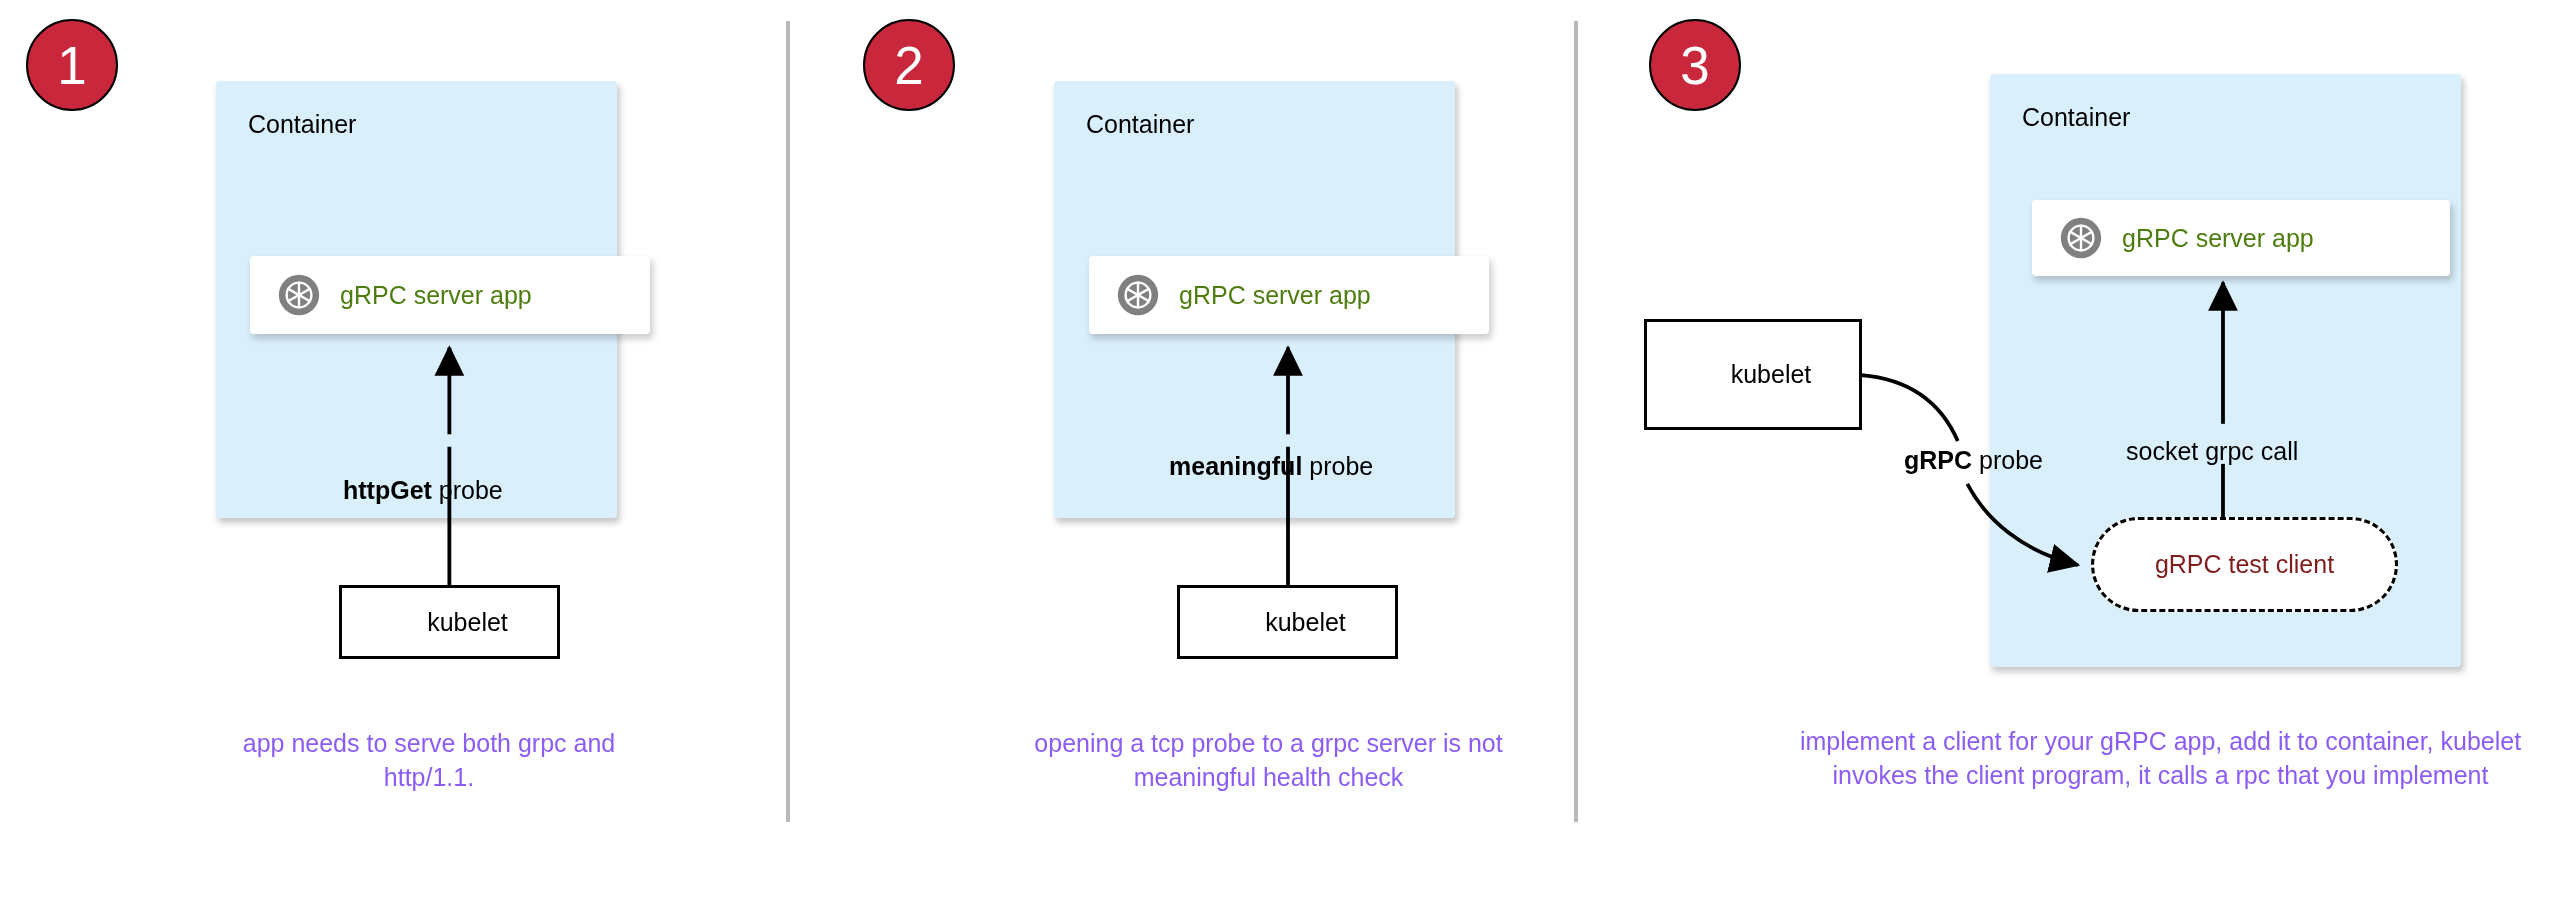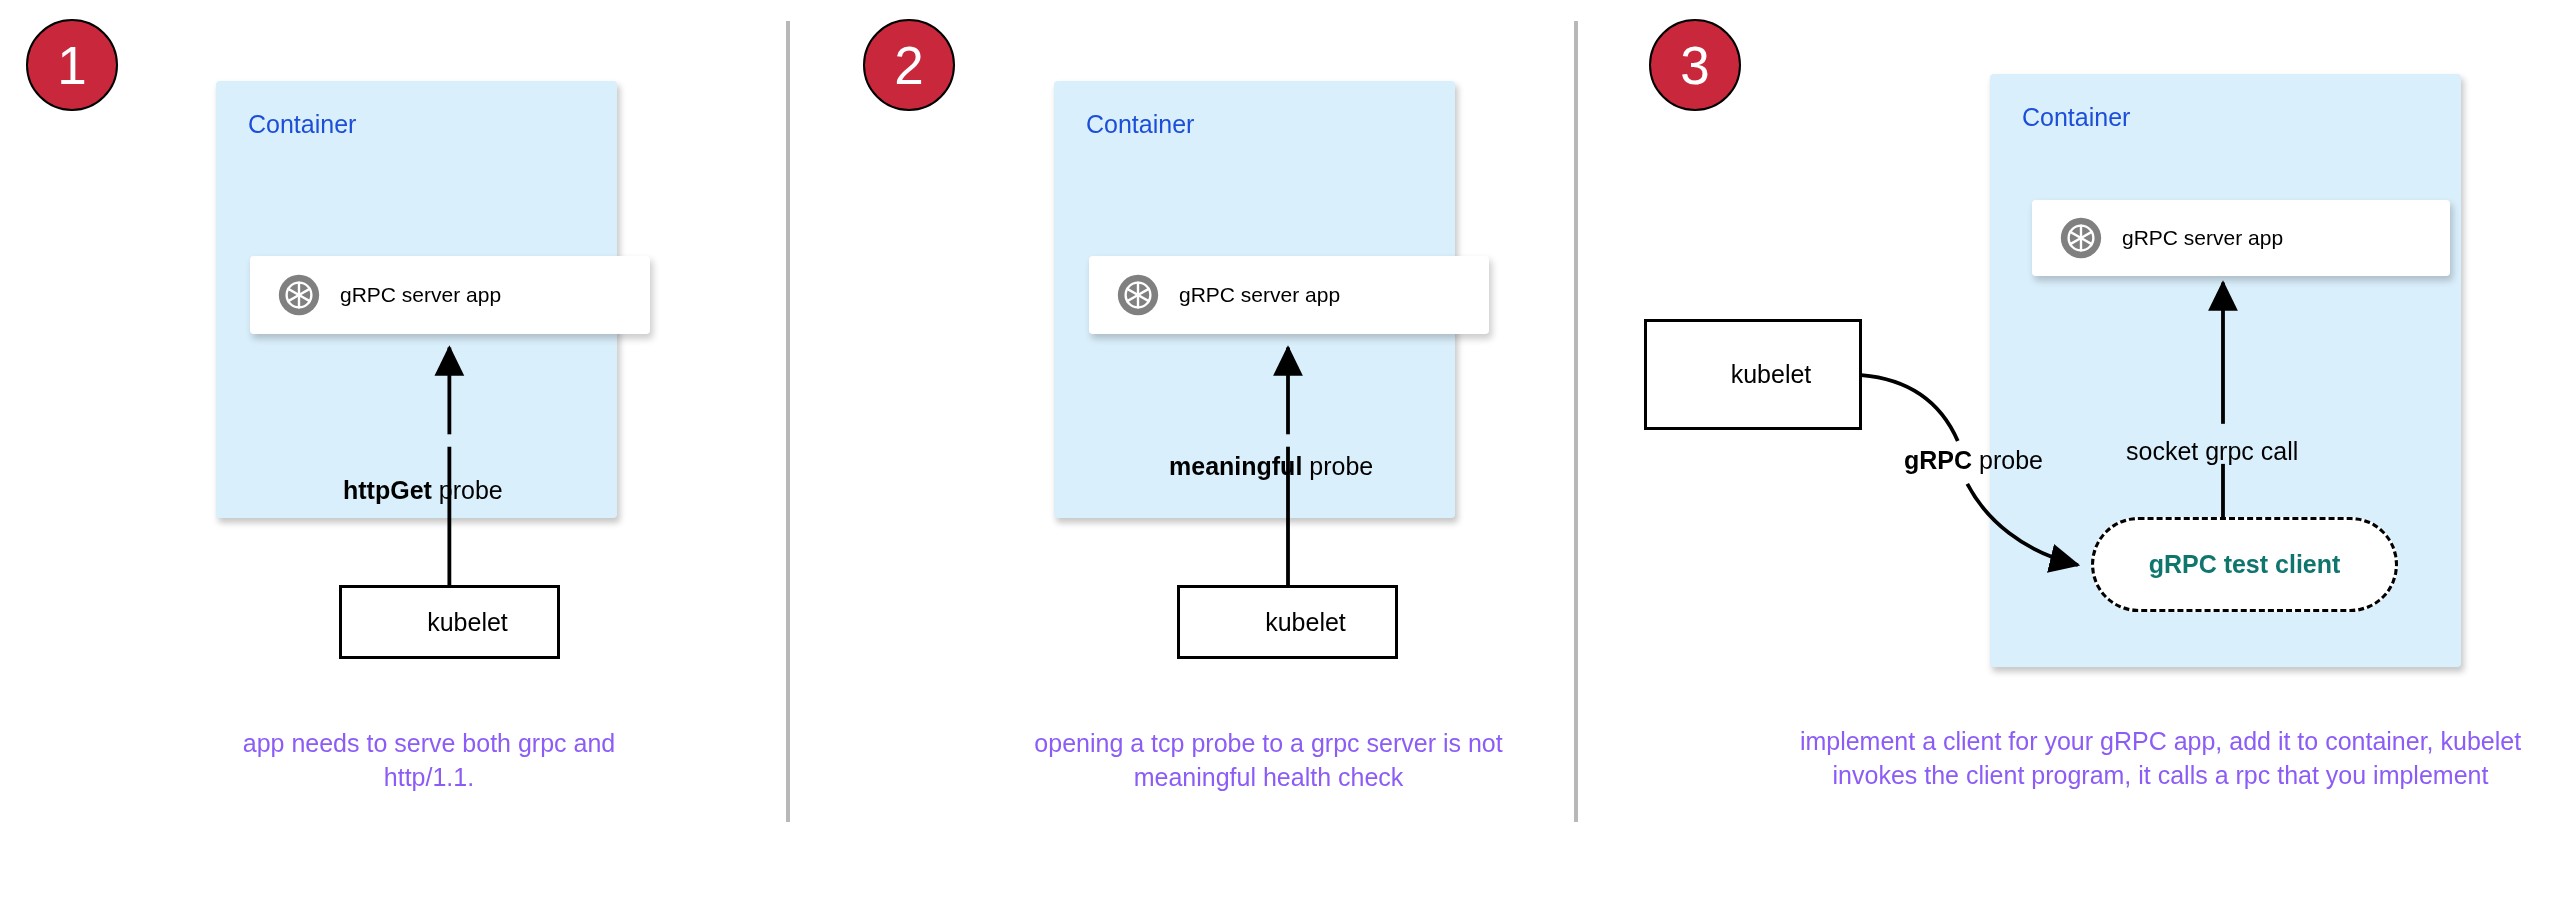--- a/index.html
+++ b/index.html
@@ -62,43 +62,43 @@
   }
   #container-box-1 { left: 216px;  top: 81px; width: 401px; height: 437px; }
   #container-box-2 { left: 1054px; top: 81px; width: 401px; height: 437px; }
   #container-box-3 { left: 1990px; top: 74px; width: 471px; height: 593px; }
 
   .container-label {
     position: absolute;
     left: 32px;
     top: 29px;
     font-size: 25px;
-    color: #1d4ed8;
+    color: #000000;
     white-space: nowrap;
   }
 
   
   .app-card {
     position: absolute;
     background: #ffffff;
     border-radius: 3.8px;
     box-shadow: 2.9px 4.8px 7.6px rgba(0,0,0,0.20);
     display: flex;
     align-items: center;
     padding-left: 27px;
     box-sizing: border-box;
   }
   #app-card-1 { left: 250px;  top: 256px; width: 400px; height: 78px; }
   #app-card-2 { left: 1089px; top: 256px; width: 400px; height: 78px; }
   #app-card-3 { left: 2032px; top: 200px; width: 418px; height: 76px; }
 
   .grpc-icon { width: 44px; height: 44px; flex: 0 0 44px; }
   .app-card-label {
-    font-size: 21px;
-    color: #000000;
+    font-size: 25px;
+    color: #4d7c0f;
     margin-left: 19px;
     white-space: nowrap;
   }
 
   
   .kubelet-box {
     position: absolute;
     background: #ffffff;
     border: 3.8px solid #000000;
     box-sizing: border-box;
@@ -121,23 +121,22 @@
     width: 307px;
     height: 95px;
     background: #ffffff;
     border: 3.8px dashed #000000;
     border-radius: 48px;
     box-sizing: border-box;
     display: flex;
     align-items: center;
     justify-content: center;
     font-size: 25px;
-    color: #0f766e;
+    color: #7f1d1d;
     white-space: nowrap;
-    font-weight: bold;
   }
 
   
   #connectors {
     position: absolute;
     left: 0;
     top: 0;
     width: 2576px;
     height: 923px;
     pointer-events: none;

